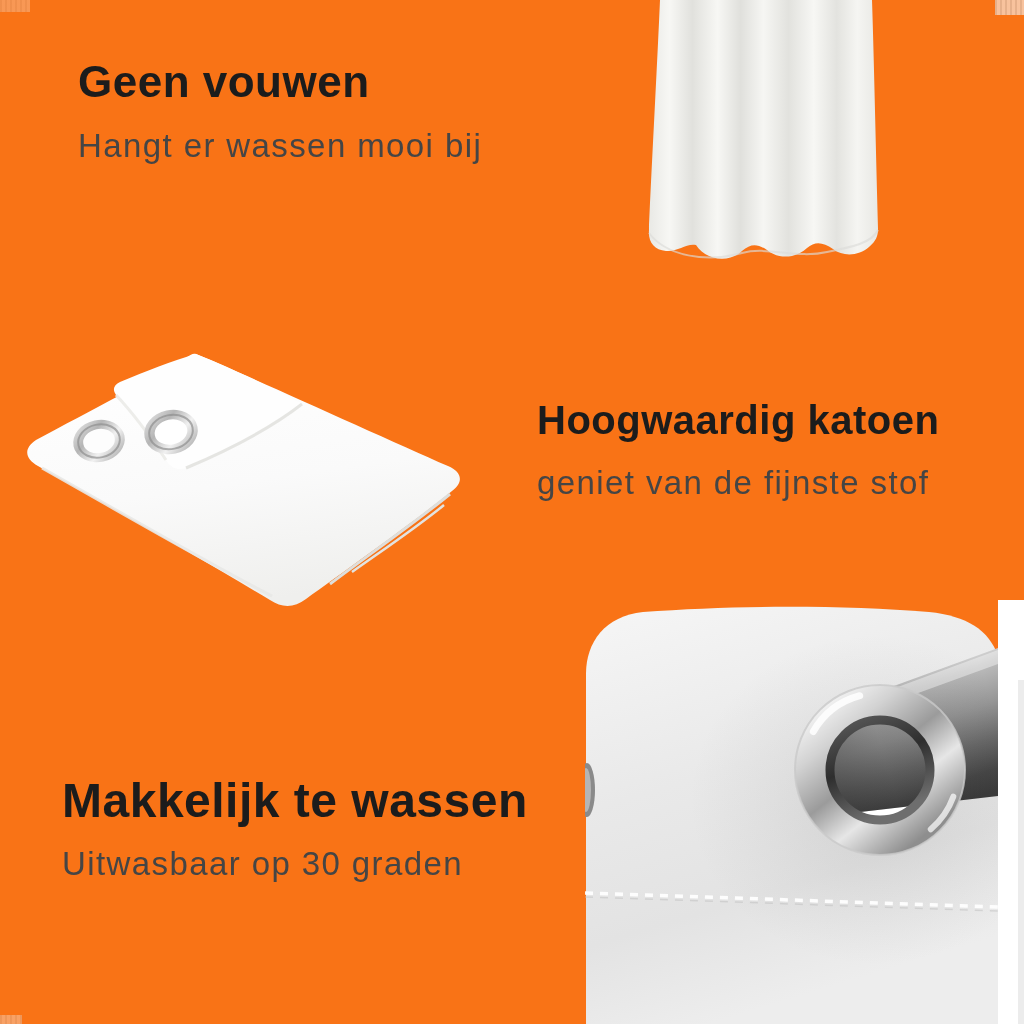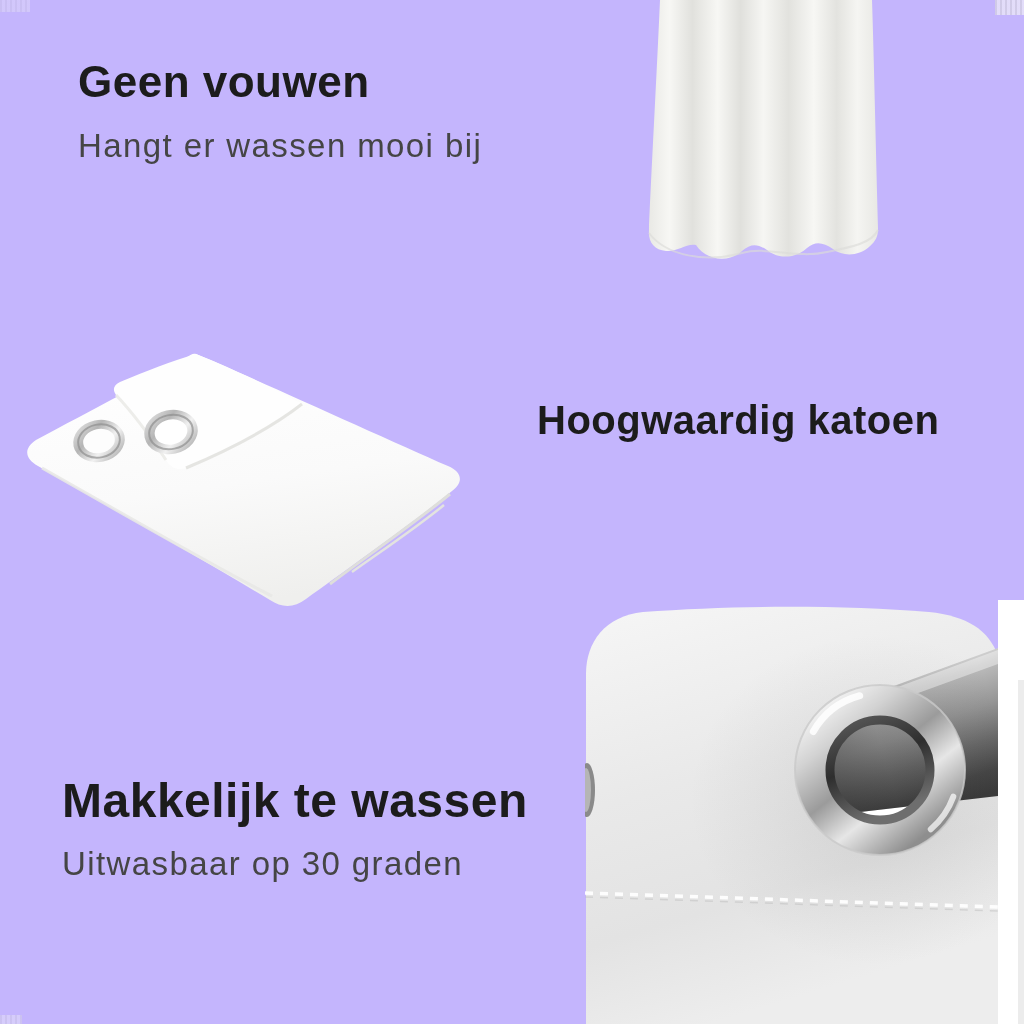--- a/index.html
+++ b/index.html
@@ -1,18 +1,18 @@
 <!DOCTYPE html>
 <html><head>
 <meta charset="utf-8">
 <style>
   html,body{margin:0;padding:0;background:#ffffff;}
   .canvas{
     position:relative;width:1024px;height:1024px;overflow:hidden;
-    background:#c4b5fd;
+    background:#f97316;
     font-family:"Liberation Sans","DejaVu Sans",sans-serif;
   }
   .feature{position:absolute;white-space:nowrap;}
   .feature h2{
     margin:0;font-weight:700;color:#1c1c1c;letter-spacing:.5px;line-height:1.1;
   }
   .feature p{
     margin:0;font-weight:300;color:#454545;letter-spacing:1.4px;line-height:1.2;
   }
   .f1{left:78px;top:58px;}
@@ -39,20 +39,21 @@
 
 <div class="canvas">
 
   <section class="feature f1">
     <h2>Geen vouwen</h2>
     <p>Hangt er wassen mooi bij</p>
   </section>
 
   <section class="feature f2">
     <h2>Hoogwaardig katoen</h2>
+    <p>geniet van de fijnste stof</p>
   </section>
 
   <section class="feature f3">
     <h2>Makkelijk te wassen</h2>
     <p>Uitwasbaar op 30 graden</p>
   </section>
 
   <div class="photo ph-pleats" role="img" aria-label="Bottom of a white curtain hanging in soft vertical pleats">
     <svg width="236" height="268" viewBox="0 0 236 268">
       <defs>

